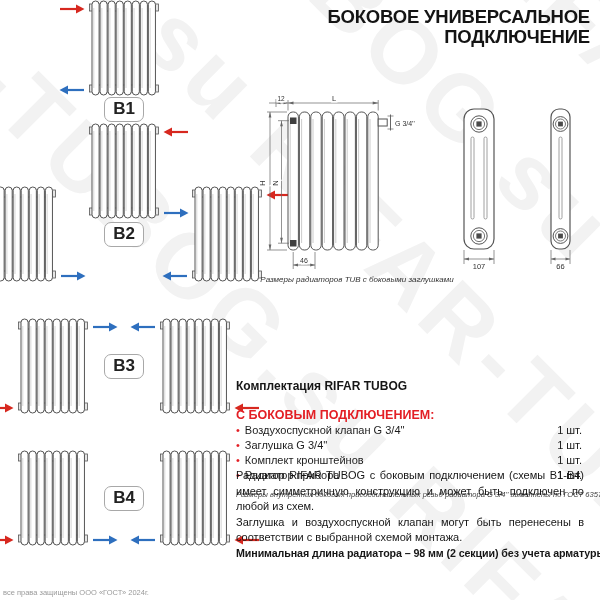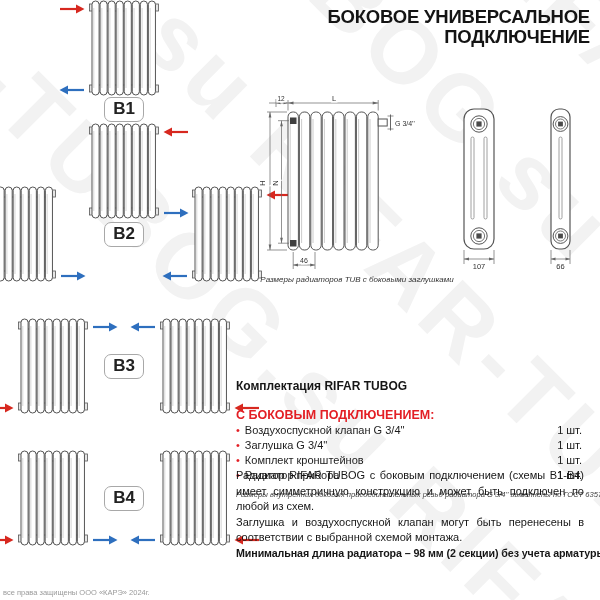--- a/index.html
+++ b/index.html
@@ -472,15 +472,15 @@
     </div>
     <div class="equip-note">Размеры внутренних боковых присоединительных резьб радиатора G 3/4'' выполнены по ГОСТ 6357-81.</div>
   </div>
 
   <div class="desc">
     <p>Радиатор RIFAR TUBOG с боковым подключением (схемы B1-B4) имеет симметричную конструкцию и может быть подключен по любой из схем.</p>
     <p>Заглушка и воздухоспускной клапан могут быть перенесены в соответствии с выбранной схемой монтажа.</p>
     <p class="bold">Минимальная длина радиатора – 98 мм (2 секции) без учета арматуры.</p>
   </div>
 
-  <div class="copyright">все права защищены ООО «КАРЭ» 2024г.</div>
+  <div class="copyright">все права защищены ООО «ГОСТ» 2024г.</div>
 
 </div>
 
 </body></html>

